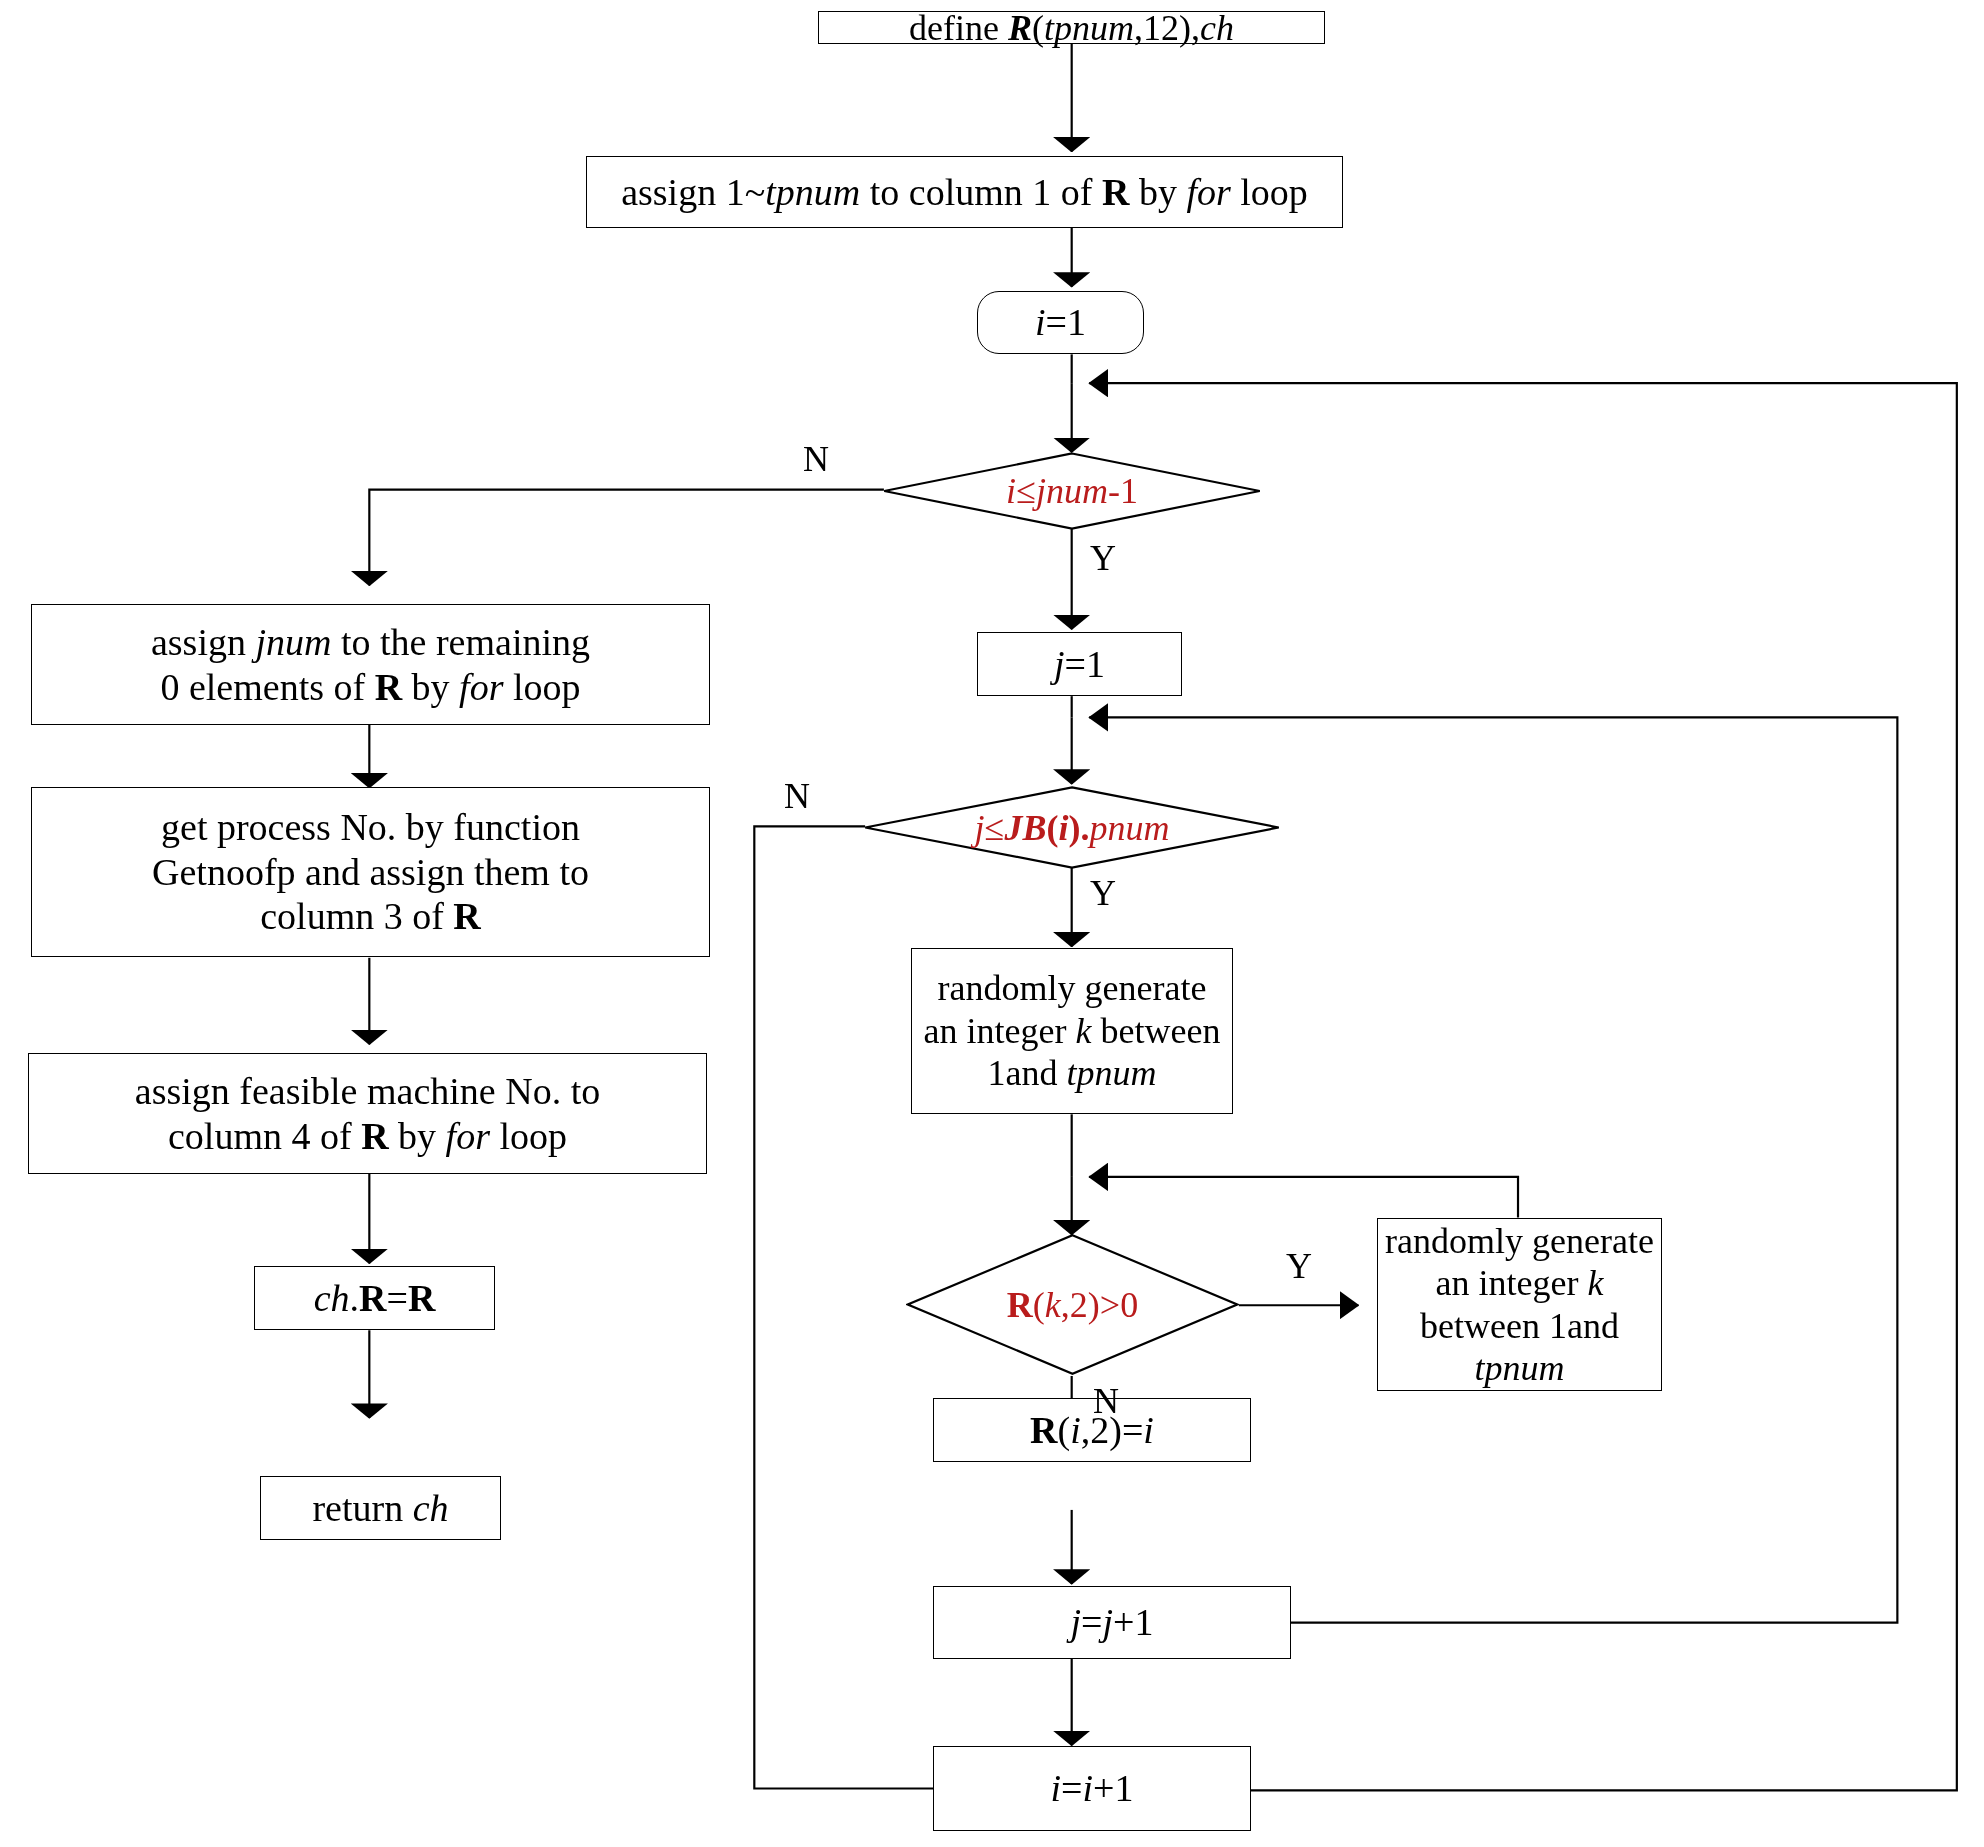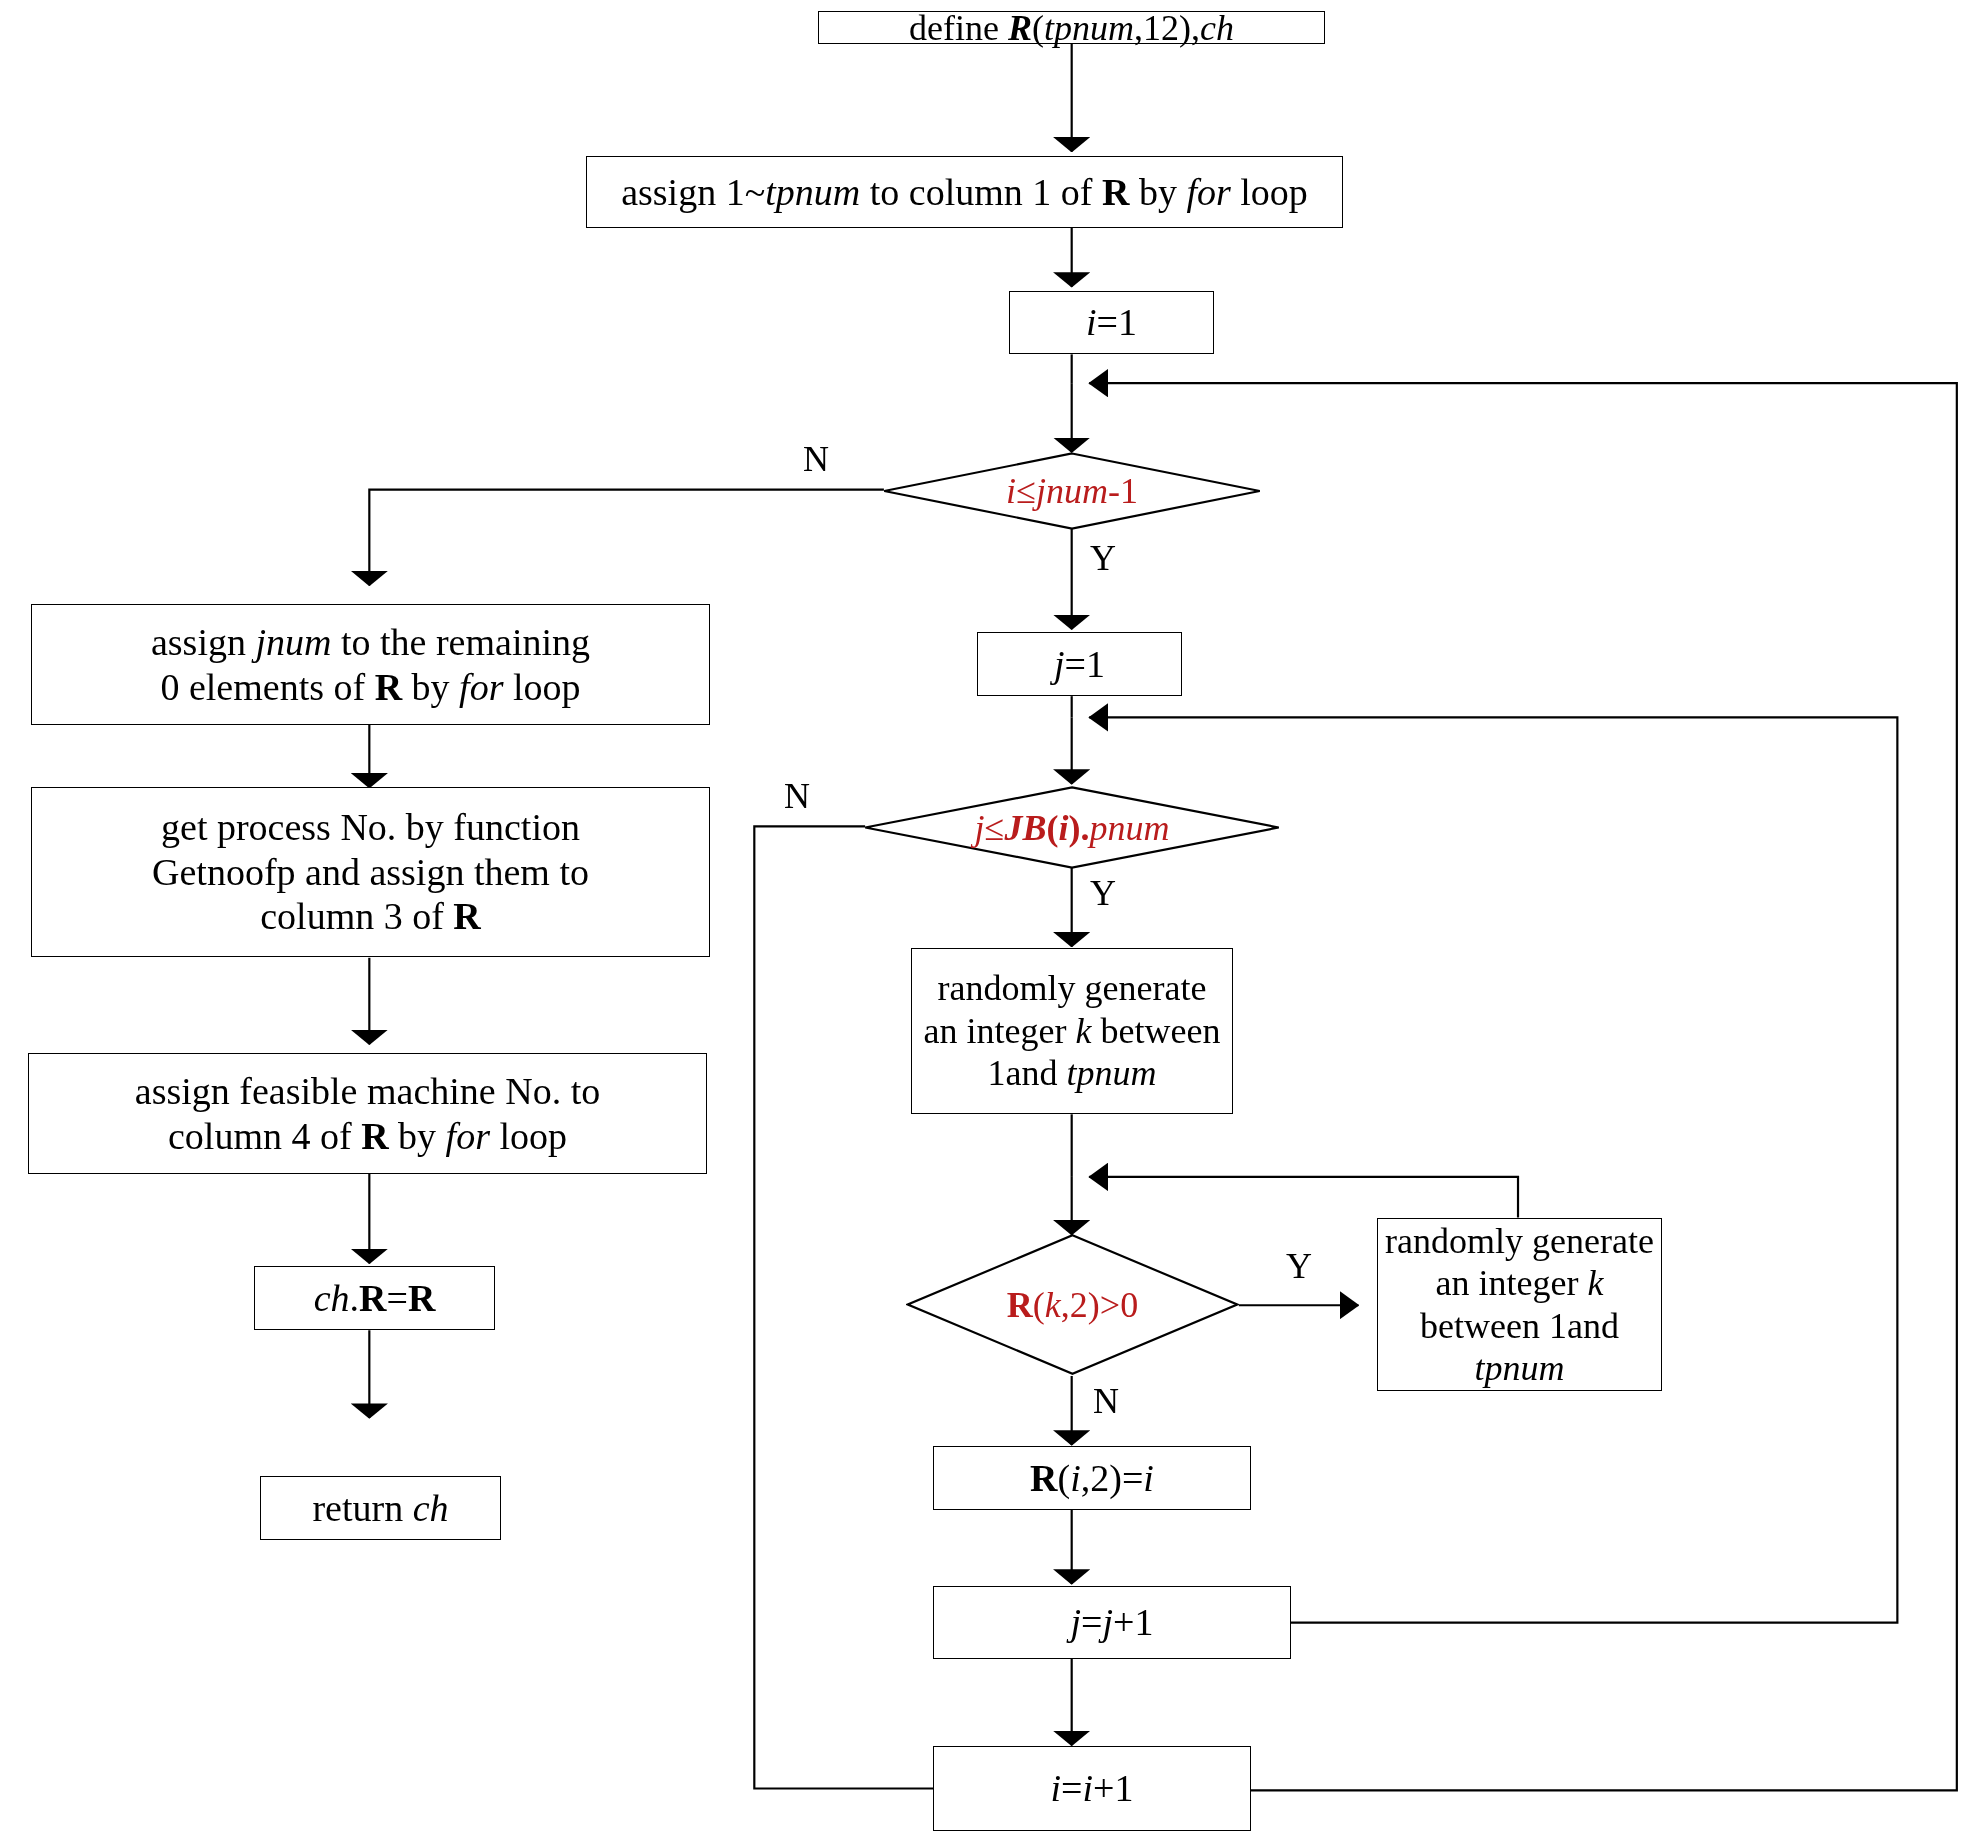--- a/index.html
+++ b/index.html
@@ -79,21 +79,21 @@
   </svg>
 
   <div class="node box" style="left:818px;top:11.3px;width:507px;height:33px;">
     <span class="txt" style="font-size:36px;font-family:Liberation Serif, serif;"><span>define </span><span class="bdit">R</span><span>(</span><span class="it">tpnum</span><span>,12),</span><span class="it">ch</span></span>
   </div>
 
   <div class="node box" style="left:586px;top:156px;width:757px;height:72px;">
     <span class="txt" style="font-size:38px;"><span>assign 1~</span><span class="it">tpnum</span><span> to column 1 of </span><span class="bd">R</span><span> by </span><span class="it">for</span><span> loop</span></span>
   </div>
 
-  <div class="node box" style="left:1009px;top:291px;width:205px;height:63px;">
+  <div class="node box" style="left:977px;top:291px;width:167px;height:63px;border-radius:22px;">
     <span class="txt" style="font-size:38px;"><span class="it">i</span><span>=1</span></span>
   </div>
 
   <div class="diamond-wrap" style="left:883px;top:452px;width:378px;height:78px;">
     <svg width="378" height="78" viewBox="0 0 604 124">
       <polygon points="302,2 602,62 302,122 2,62" fill="#fff" stroke="#000" stroke-width="3.5"></polygon>
     </svg>
     <span class="txt" style="font-size:36px;"><span class="it">i</span><span>≤</span><span class="it">jnum</span><span>-1</span></span>
   </div>
 
@@ -136,21 +136,21 @@
     <svg width="333" height="141" viewBox="0 0 532 226">
       <polygon points="266,2 530,113 266,224 2,113" fill="#fff" stroke="#000" stroke-width="3.5"></polygon>
     </svg>
     <span class="txt" style="font-size:36px;"><span class="bd">R</span><span>(</span><span class="it">k</span><span>,2)&gt;0</span></span>
   </div>
 
   <div class="node box" style="left:1377px;top:1218px;width:285px;height:173px;">
     <span class="txt" style="font-size:36px;"><span><span>randomly generate</span></span><br><span><span>an  integer </span><span class="it">k</span></span><br><span><span>between 1and </span><span class="it">tpnum</span></span></span>
   </div>
 
-  <div class="node box" style="left:933px;top:1446px;width:318px;height:64px;">
+  <div class="node box" style="left:933px;top:1398px;width:318px;height:64px;">
     <span class="txt" style="font-size:38px;"><span class="bd">R</span><span>(</span><span class="it">i</span><span>,2)=</span><span class="it">i</span></span>
   </div>
 
   <div class="node box" style="left:933px;top:1586px;width:358px;height:73px;">
     <span class="txt" style="font-size:38px;"><span class="it">j</span><span>=</span><span class="it">j</span><span>+1</span></span>
   </div>
 
   <div class="node box" style="left:933px;top:1746px;width:318px;height:85px;">
     <span class="txt" style="font-size:38px;"><span class="it">i</span><span>=</span><span class="it">i</span><span>+1</span></span>
   </div>

